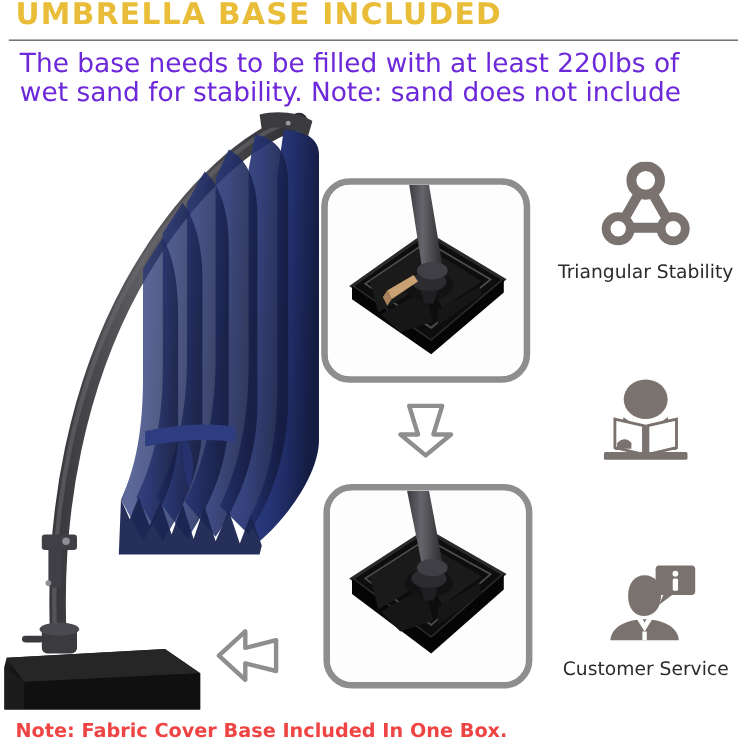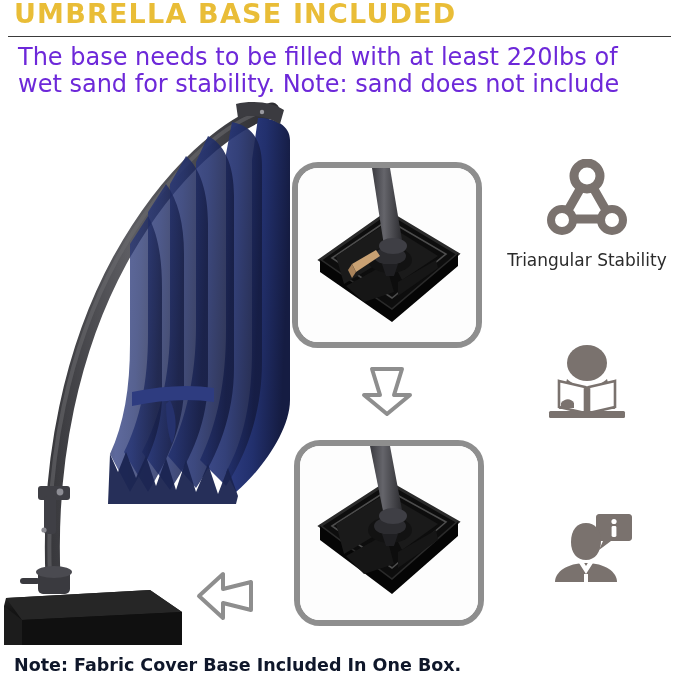--- a/index.html
+++ b/index.html
@@ -86,21 +86,21 @@
     height: 52px;
   }
 
   
   .feature {
     position: absolute;
     left: 496px;
     width: 182px;
     text-align: center;
   }
-  #feature-0 { top: 156px; }
+  #feature-0 { top: 144px; }
   #feature-1 { top: 340px; }
   #feature-2 { top: 505px; }
   .feature-icon {
     height: 86px;
     display: flex;
     align-items: center;
     justify-content: center;
   }
   .feature-label {
     margin-top: 8px;
@@ -111,21 +111,21 @@
   }
 
   
   #footer-note {
     position: absolute;
     left: 14px;
     top: 655px;
     font-family: "DejaVu Sans", sans-serif;
     font-weight: bold;
     font-size: 17.5px;
-    color: #0f172a;
+    color: #ef4444;
     white-space: nowrap;
   }
 </style>
 </head>
 <body>
 
 <div id="header-title">UMBRELLA BASE INCLUDED</div>
 
 <div id="header-rule"></div>
 
@@ -329,15 +329,16 @@
 
       <path d="M30,34 C30,22 36,15 45,15 C54,15 60,22 60,33
                C60,44 54,52 45,52 C36,52 30,45 30,34 Z" fill="#7a726e"></path>
 
       <path d="M45,55 C64,55 76,64 76,74 L14,74 C14,64 26,55 45,55 Z" fill="#7a726e"></path>
 
       <path d="M38,55 L45,66 L52,55 L48,53 L45,58 L42,53 Z" fill="#ffffff"></path>
       <path d="M43,66 L47,66 L47,74 L43,74 Z" fill="#ffffff"></path>
     </svg>
   </div>
+  <div class="feature-label">Customer Service</div>
 </div>
 
 <div id="footer-note">Note: Fabric Cover Base Included In One Box.</div>
 
 </body></html>

